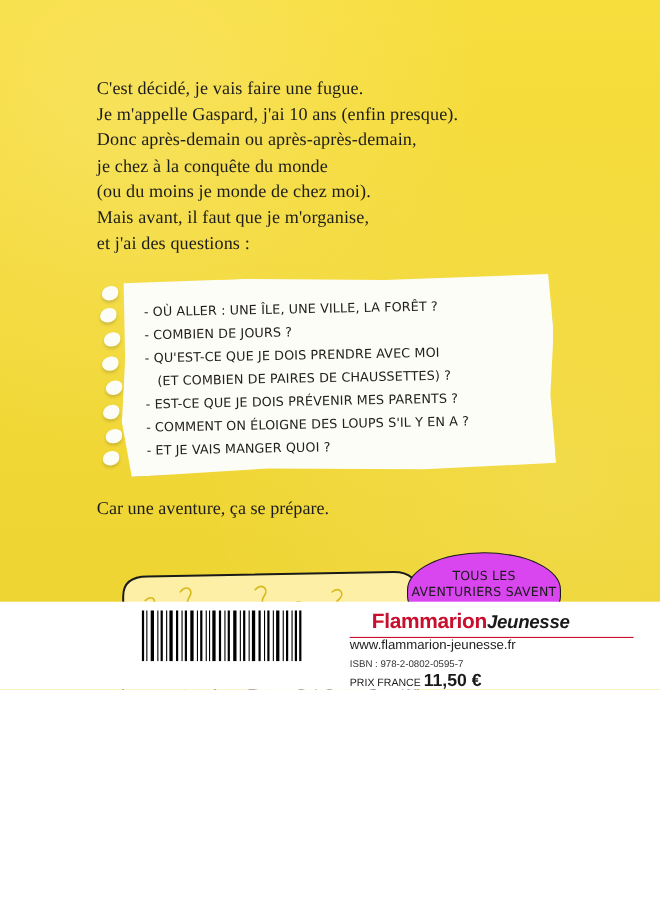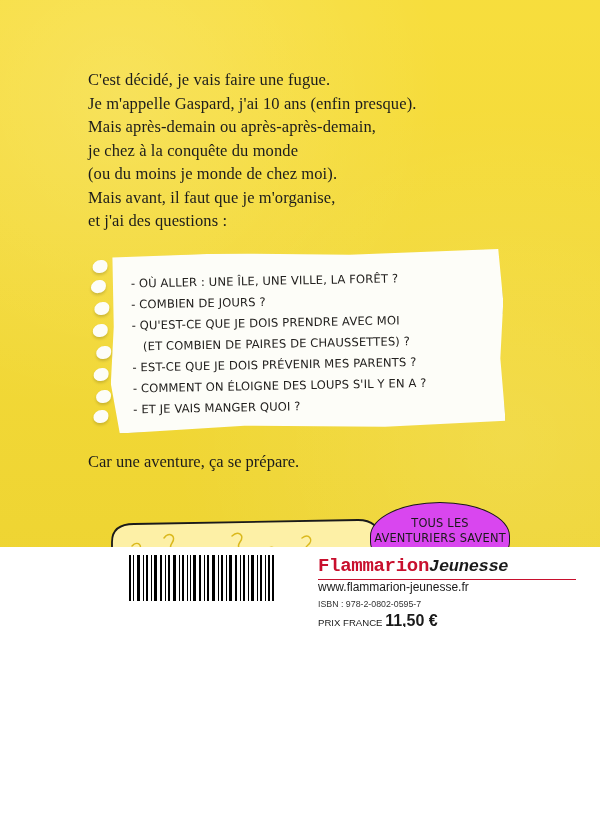--- a/index.html
+++ b/index.html
@@ -188,26 +188,27 @@
     color: #000;
     text-align: center;
   }
   .publisher {
     position: absolute;
     left: 318px;
     top: 8px;
     width: 265px;
   }
   .pub-logo {
-    font-family: Liberation Mono, monospace;
+    font-family: Liberation Sans, sans-serif;
     font-size: 19px;
     font-weight: bold;
     color: #c8102e;
     letter-spacing: -0.3px;
     line-height: 22px;
+    margin-left: 20px;
   }
   .pub-logo .jeunesse {
     color: #1a1a1a;
     font-style: italic;
     font-weight: bold;
     font-size: 17px;
   }
   .pub-site {
     font-family: "Liberation Sans", sans-serif;
     font-size: 12px;
@@ -239,21 +240,21 @@
   }
 </style>
 </head>
 <body>
 
 <div class="page">
 
   <div class="blurb">
     <div>C'est décidé, je vais faire une fugue.</div>
     <div>Je m'appelle Gaspard, j'ai 10 ans (enfin presque).</div>
-    <div>Mais après-demain ou après-après-demain,</div>
+    <div>Donc après-demain ou après-après-demain,</div>
     <div>je chez à la conquête du monde</div>
     <div>(ou du moins je monde de chez moi).</div>
     <div>Mais avant, il faut que je m'organise,</div>
     <div>et j'ai des questions :</div>
   </div>
 
   <div class="note-wrap">
     <div class="note-paper"></div>
     <div class="perf">
       <i style="left:2px;  top:2px;"></i>

